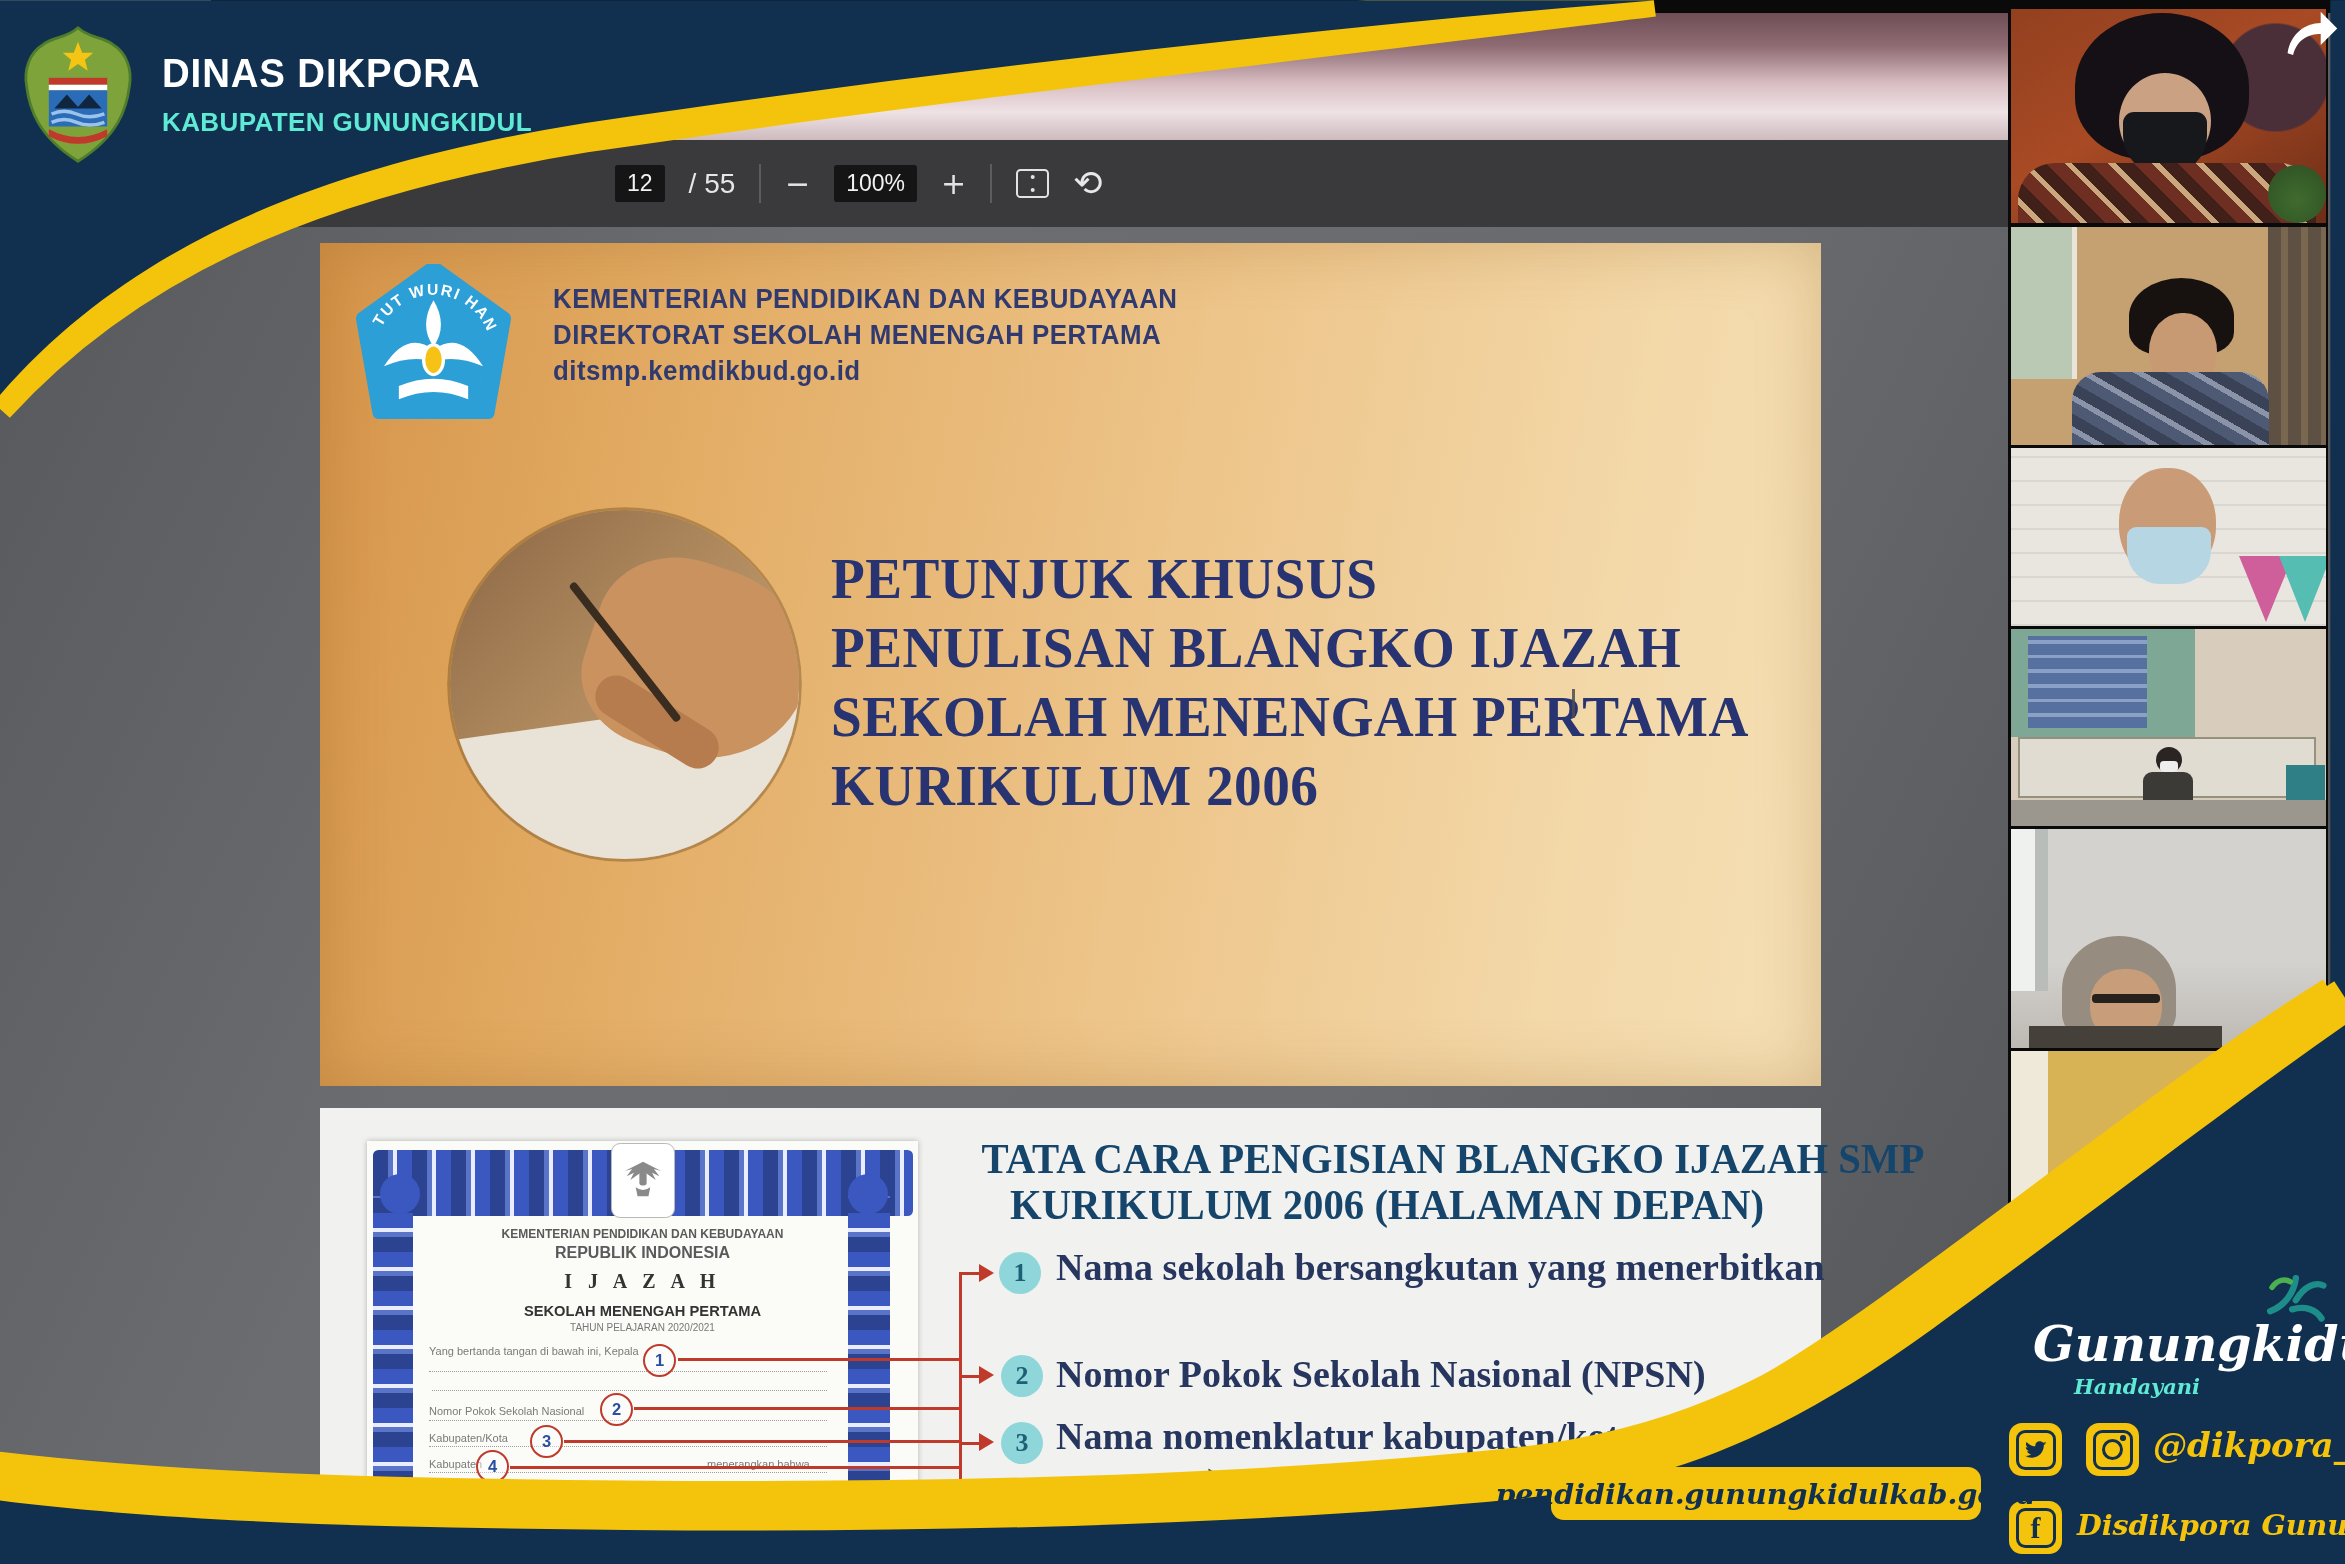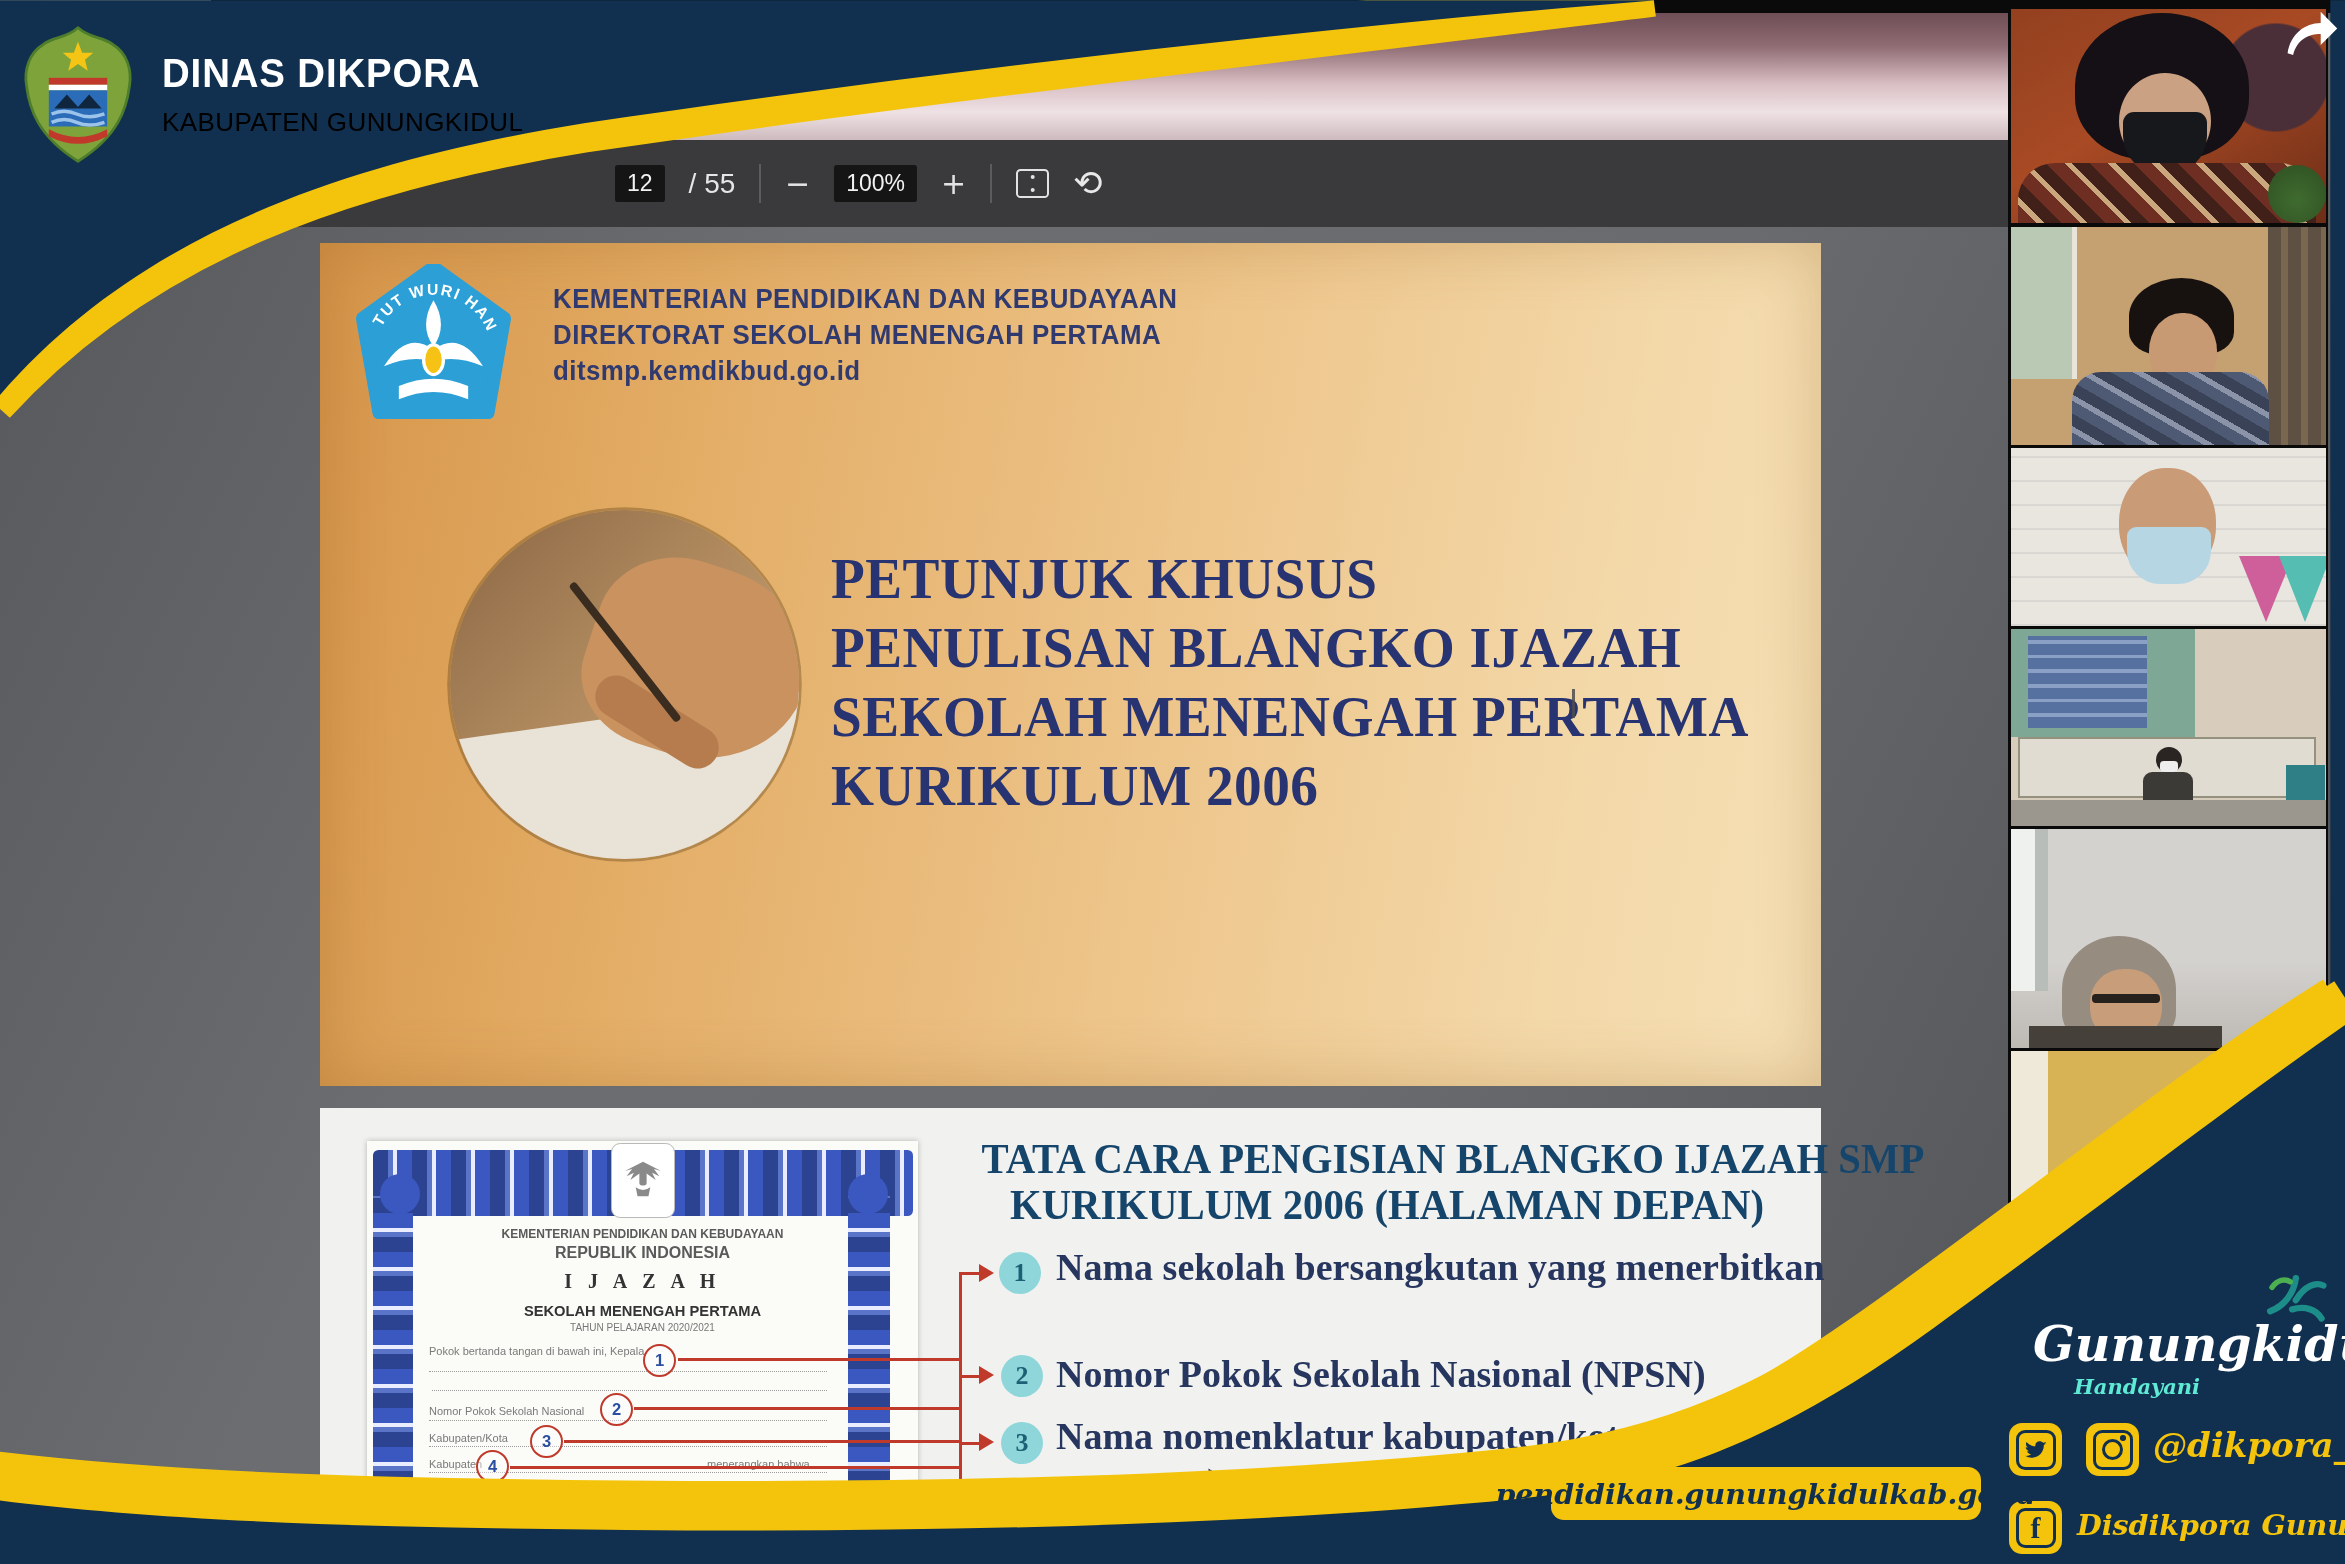--- a/index.html
+++ b/index.html
@@ -101,21 +101,21 @@
   .t5 .body{left:18.4px;top:197px;width:193px;height:23px;background:#45413a;}
   .t6{top:1051px;height:230px;background:#d8b356;}
   .t6 .doorf{left:0;top:0;width:37px;height:230px;background:#efe9da;}
   .t6 .mon{left:156px;top:108px;width:138px;height:103px;background:#262b33;border:7.3px solid #15171b;box-sizing:border-box;}
   .t6 .head{left:101px;top:163px;width:81px;height:66px;background:#241d19;border-radius:50% 50% 18% 18%;}
 
   
   .frame{left:0;top:0;width:2345px;height:1565px;pointer-events:none;z-index:5;}
   .z6{z-index:6;}
   .orgname{left:162px;top:51px;font-size:40px;font-weight:bold;color:#fff;letter-spacing:0.9px;white-space:nowrap;transform:scaleX(.96);transform-origin:left top;}
-  .orgsub{left:162px;top:107px;font-size:26px;font-weight:normal;color:#000000;letter-spacing:0.4px;white-space:nowrap;}
+  .orgsub{left:162px;top:107px;font-size:26px;font-weight:bold;color:#5eead4;letter-spacing:0.4px;white-space:nowrap;}
   .crest{left:21px;top:24px;width:114px;height:141px;}
   .share{left:2283px;top:9.2px;width:57px;height:48px;}
   .gk-orn{left:2261px;top:1269px;width:66px;height:66px;}
   .script{font-family:"DejaVu Serif",serif;font-style:italic;font-weight:bold;}
   .gk-name{left:2033px;top:1315px;font-size:49px;color:#fff;white-space:nowrap;}
   .gk-sub{left:2074px;top:1374px;font-size:21px;color:#5eead4;white-space:nowrap;}
   .sq{width:53px;height:53px;background:#f4c40c;border-radius:13px;display:flex;align-items:center;justify-content:center;}
   .sq .inner{width:40px;height:40px;border:3.7px solid #11304f;border-radius:9.2px;display:flex;align-items:center;justify-content:center;box-sizing:border-box;position:relative;}
   .iglens{width:15.6px;height:15.6px;border:3.7px solid #11304f;border-radius:50%;}
   .igdot{position:absolute;right:3.7px;top:2.8px;width:5.5px;height:5.5px;background:#11304f;border-radius:50%;}
@@ -195,21 +195,21 @@
           <rect x="18" y="16" width="8" height="16" rx="3" fill="#8a8a8a"></rect>
           <path d="M14,34 Q22,40 30,34 L28,44 L16,44 Z" fill="#8a8a8a"></path>
         </svg>
     </div>
     <div class="ijz-t" style="top:86px;color:#5a5a5a;font-size:12px;font-weight:bold;">KEMENTERIAN PENDIDIKAN DAN KEBUDAYAAN</div>
     <div class="ijz-t" style="top:103px;color:#5a5a5a;font-size:16px;font-weight:bold;">REPUBLIK INDONESIA</div>
     <div class="ijz-t" style="top:129px;color:#333;font-size:20px;font-weight:bold;font-family:'Liberation Serif',serif;letter-spacing:5.5px;">I J A Z A H</div>
     <div class="ijz-t" style="top:162px;color:#333;font-size:14.7px;font-weight:bold;">SEKOLAH MENENGAH PERTAMA</div>
     <div class="ijz-t" style="top:181px;color:#777;font-size:10px;">TAHUN PELAJARAN 2020/2021</div>
 
-    <div class="ijz-lbl" style="left:62px;top:204px;">Pokok bertanda tangan di bawah ini, Kepala</div>
+    <div class="ijz-lbl" style="left:62px;top:204px;">Yang bertanda tangan di bawah ini, Kepala</div>
     <div class="ijz-dot" style="left:62px;top:230px;width:398px;"></div>
     <div class="ijz-dot" style="left:65px;top:249px;width:395px;"></div>
     <div class="ijz-lbl" style="left:62px;top:264px;">Nomor Pokok Sekolah Nasional</div>
     <div class="ijz-dot" style="left:62px;top:279px;width:398px;"></div>
     <div class="ijz-lbl" style="left:62px;top:291px;">Kabupaten/Kota</div>
     <div class="ijz-dot" style="left:62px;top:305px;width:398px;"></div>
     <div class="ijz-lbl" style="left:62px;top:317px;">Kabupaten</div>
     <div class="ijz-lbl" style="left:340px;top:317px;">menerangkan bahwa</div>
     <div class="ijz-dot" style="left:62px;top:331px;width:398px;"></div>
     <div class="ijz-dot" style="left:62px;top:356px;width:398px;"></div>

